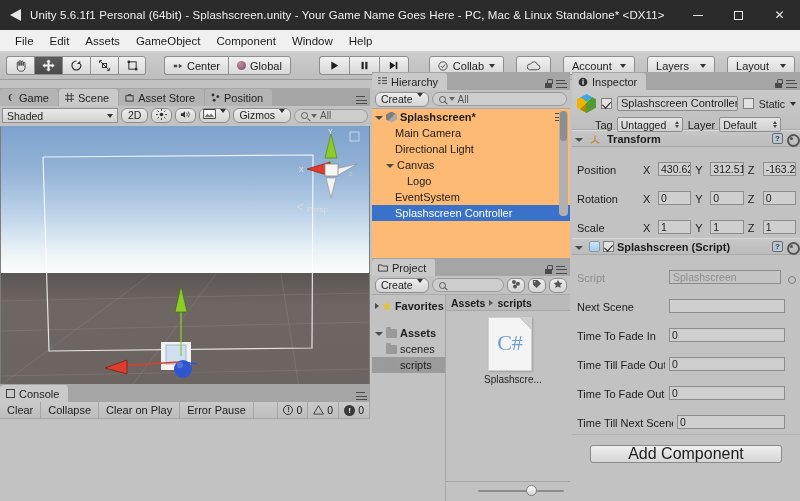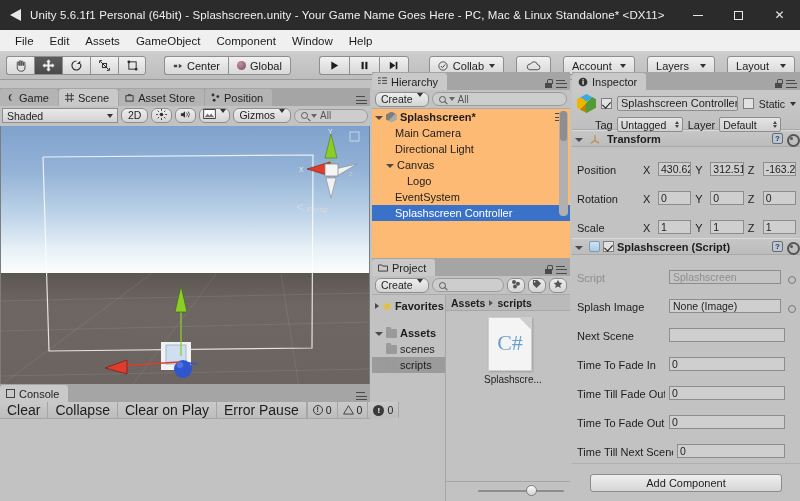--- a/index.html
+++ b/index.html
@@ -229,21 +229,21 @@
     font-size: 10.5px; padding: 0 3px; line-height: 12px; display: flex; align-items: center;
     justify-content: space-between; overflow: hidden; white-space: nowrap;
   }
   .objfield.dim { color: #8e8e8e; background: #c4c4c4; }
   .dot-ico { width: 8px; height: 8px; border: 1px solid #7a7a7a; border-radius: 50%; flex:none; margin-left:3px;}
   .script-ico { width: 11px; height: 11px; flex:none; border-radius: 2px;
     background: linear-gradient(#cfe3f2,#a7cbe8); border: 1px solid #7a9cb8; }
   .add-comp {
     width: 192px; height: 18px; margin: 10px auto 0; display: block;
     background: linear-gradient(#efefef,#d6d6d6); border: 1px solid #8b8b8b; border-radius: 3px;
-    font-size: 11px; text-align: center; line-height: 16px; color: #1c1c1c;
+    font-size: 16px; text-align: center; line-height: 16px; color: #1c1c1c;
   }
 
   
   #proj-panel { left: 372px; top: 258px; width: 198px; height: 243px; }
   .proj-body { position: absolute; left:0; right:0; top: 37px; bottom: 0; display: flex; background:#c2c2c2; }
   .proj-left { width: 74px; background: #c2c2c2; border-right: 1px solid #a6a6a6; padding-top: 3px; }
   .proj-right { flex: 1; background: #c2c2c2; position: relative; }
   .breadcrumb { height: 16px; background: #bababa; border-bottom: 1px solid #a6a6a6;
     display:flex; align-items:center; gap:4px; padding-left:5px; font-size:10.5px; font-weight: bold; }
   .crumb-arrow { width:0;height:0;border-left:4px solid #555;border-top:3px solid transparent;border-bottom:3px solid transparent;}
@@ -268,21 +268,21 @@
   .zoom-slider .knob { position:absolute; left:48px; top:0; width:11px; height:11px; border-radius:50%;
     background: linear-gradient(#fafafa,#d6d6d6); border:1px solid #7d7d7d; }
   .proj-footer { position:absolute; left:0; right:0; bottom:0; height:20px; background:#c2c2c2; border-top:1px solid #a6a6a6;}
 
   
   #console-panel { left: 0; top: 384px; width: 370px; height: 117px; }
   .console-toolbar {
     height: 17px; background: #c2c2c2; display: flex; align-items: stretch;
     border-bottom: 1px solid #a6a6a6;
   }
-  .cbtn { padding: 0 7px; display: flex; align-items: center; font-size: 14px;
+  .cbtn { padding: 0 7px; display: flex; align-items: center; font-size: 11px;
     border-right: 1px solid #a6a6a6; background: linear-gradient(#cacaca,#bdbdbd); white-space: nowrap;}
   .cspacer { flex: 1; background: linear-gradient(#cacaca,#bdbdbd); border-right: 1px solid #a6a6a6; }
   .ccount { padding: 0 5px; display: flex; align-items: center; gap: 3px; font-size: 10.5px;
     border-right: 1px solid #a6a6a6; background: linear-gradient(#cacaca,#bdbdbd); }
   .ico-info { width: 10px; height: 10px; border: 1.2px solid #3a3a3a; border-radius: 50%;
     font-size: 8px; line-height: 8px; text-align: center; font-weight: bold; color:#3a3a3a; }
   .ico-err { width: 11px; height: 11px; border-radius: 50%; background: #3a3a3a; color:#fff;
     font-size: 8px; line-height: 11px; text-align:center; font-weight: bold; }
   .console-body { position:absolute; left:0; right:0; top:35px; bottom:0; background:#c2c2c2; }
 
@@ -837,27 +837,20 @@
       </div>
 
       <div class="frow">
         <span class="flabel wide" style="color:#8e8e8e;">Script</span>
         <span class="objfield dim">
           <span>Splashscreen</span>
         </span>
         <span class="dot-ico"></span>
       </div>
       <div class="frow">
-        <span class="flabel wide">Splash Image</span>
-        <span class="objfield">
-          <span>None (Image)</span>
-        </span>
-        <span class="dot-ico"></span>
-      </div>
-      <div class="frow">
         <span class="flabel wide">Next Scene</span>
         <span class="numbox" style="margin-right:11px;"></span>
       </div>
       <div class="frow">
         <span class="flabel wide">Time To Fade In</span>
         <span class="numbox" style="margin-right:11px;">0</span>
       </div>
       <div class="frow">
         <span class="flabel wide">Time Till Fade Out</span>
         <span class="numbox" style="margin-right:11px;">0</span>

